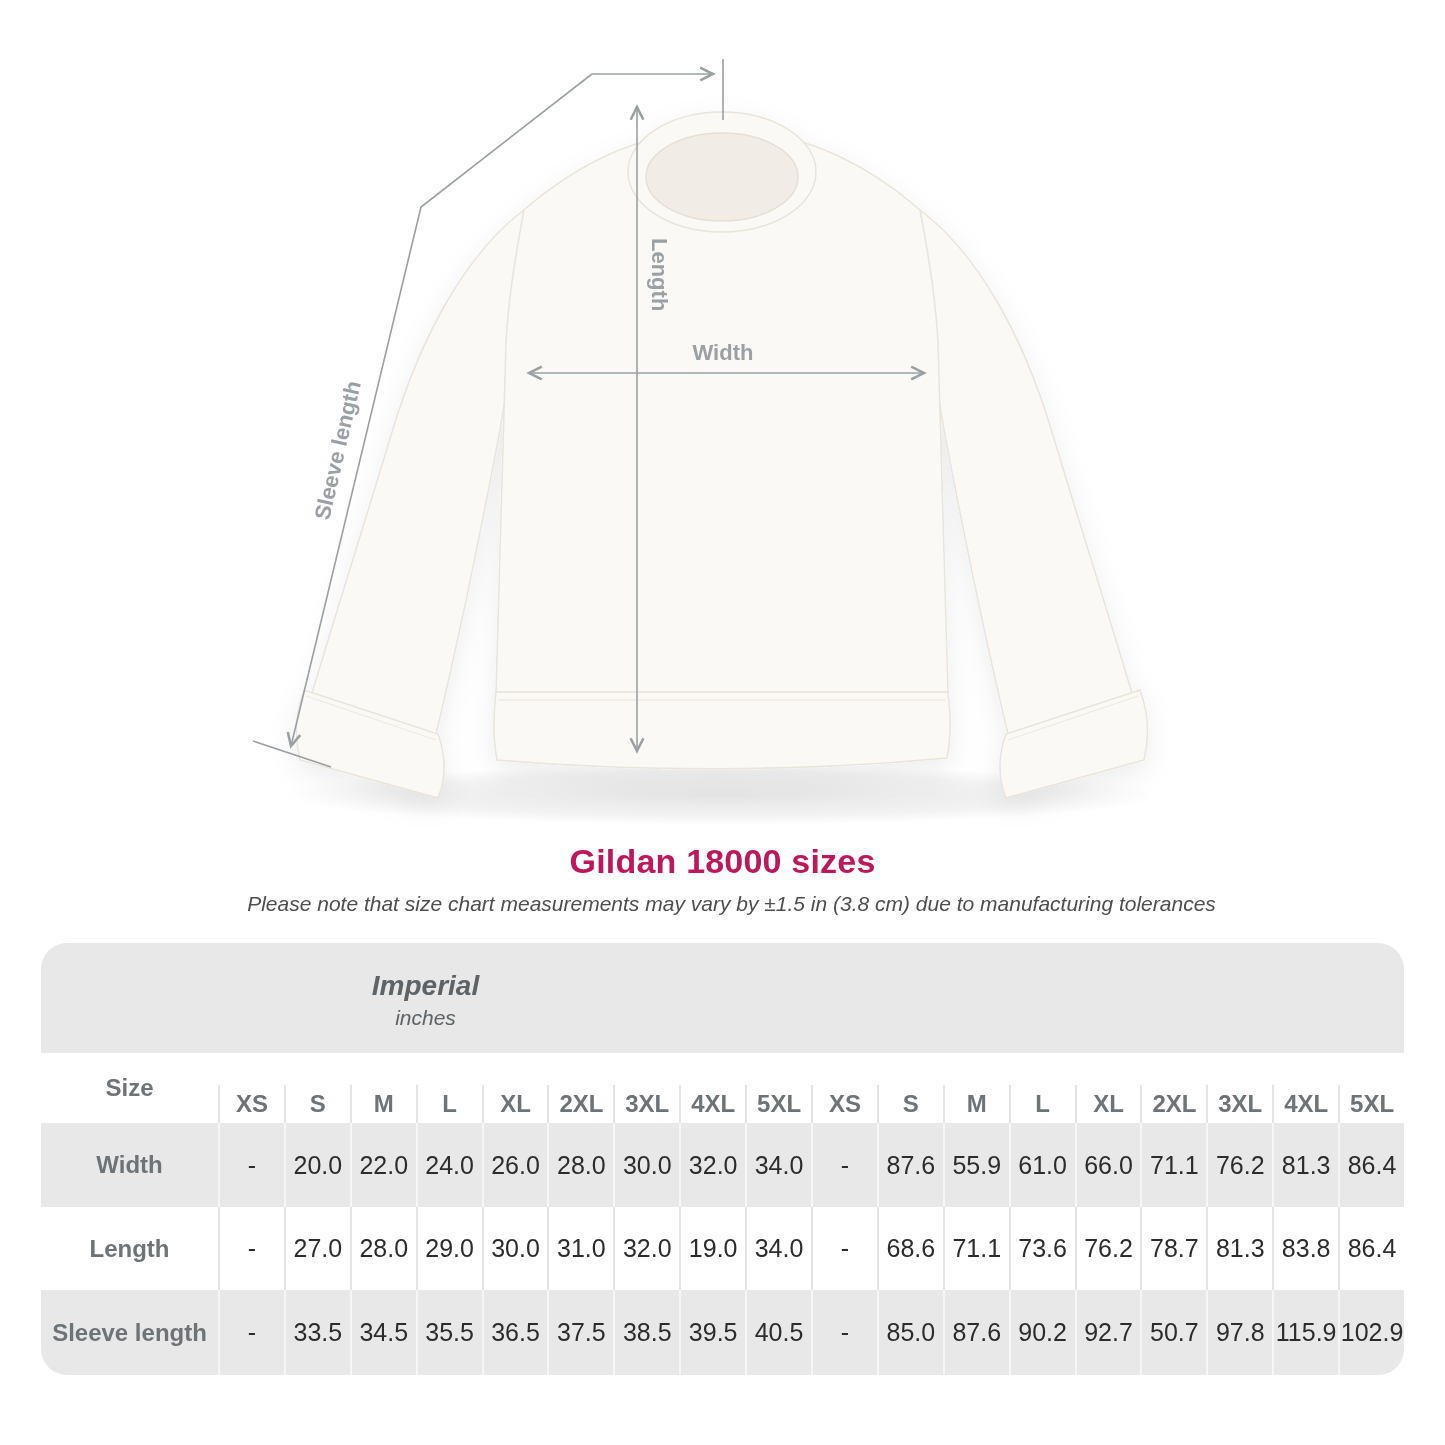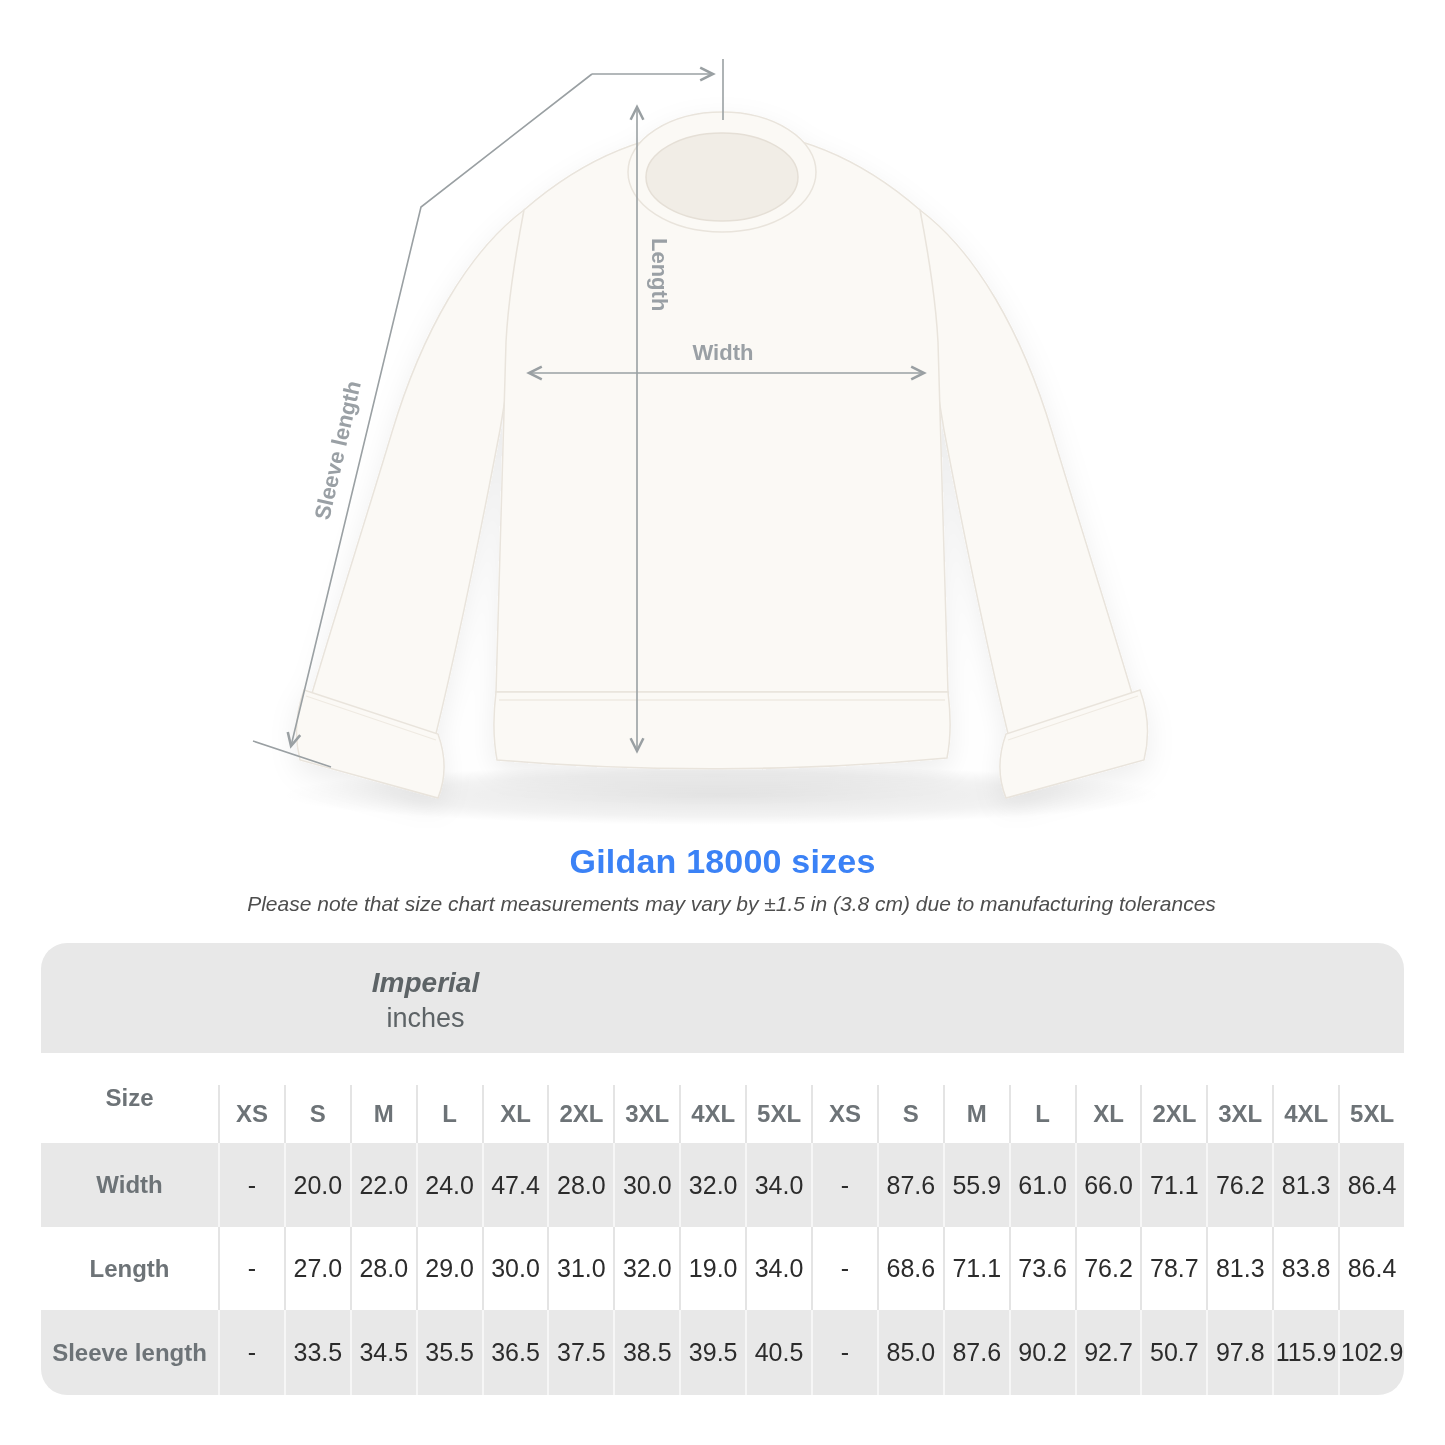--- a/index.html
+++ b/index.html
@@ -4,40 +4,40 @@
 <style>
   html,body{margin:0;padding:0;}
   body{
     width:1445px;height:1445px;overflow:hidden;background:#ffffff;
     font-family:"Liberation Sans", sans-serif;
   }
   .figure{position:relative;width:1445px;height:828px;}
   .figure svg{display:block;}
 
   .title{
-    text-align:center;font-size:34px;font-weight:bold;color:#3b82f6;
+    text-align:center;font-size:34px;font-weight:bold;color:#be185d;
     margin-top:14px;letter-spacing:.2px;
   }
   .subtitle{
     text-align:center;font-size:21px;font-style:italic;color:#4e4e4e;margin-top:11px;padding-left:18px;
   }
 
   .sizetable{
     width:1363px;margin:27px auto 0;border-radius:26px;overflow:hidden;
     background:#ffffff;
   }
   .band{
     height:110px;background:#e8e8e8;display:grid;grid-template-columns:769px 1fr;gap:36px;
   }
   .bandcell{display:flex;flex-direction:column;align-items:center;justify-content:center;padding-top:4px;}
   .gname{font-size:28px;font-weight:bold;font-style:italic;color:#5d6366;}
-  .gunit{font-size:27px;color:#5d6366;margin-top:4px;}
+  .gunit{font-size:21px;font-style:italic;color:#5d6366;margin-top:4px;}
 
   .tr{display:grid;grid-template-columns:177px repeat(18,1fr);}
-  .tr.h{height:90px;background:#ffffff;}
+  .tr.h{height:70px;background:#ffffff;}
   .tr.d0{height:84px;}
   .tr.d1{height:83px;}
   .tr.d2{height:85px;}
   .tr.gray{background:#e8e8e8;}
   .tr.white{background:#ffffff;}
 
   .c{display:flex;align-items:center;justify-content:center;min-width:0;}
   .tr.h .c + .c{border-left:2px solid #e4e4e4;margin-top:32px;}
   .tr.white .c + .c{border-left:2px solid #e4e4e4;}
   .tr.gray .c + .c{border-left:2px solid #f6f6f6;}
@@ -139,21 +139,21 @@
     <div class="c hl">4XL</div>
     <div class="c hl">5XL</div>
   </div>
 
   <div class="tr d0 gray">
     <div class="c rl">Width</div>
     <div class="c v">-</div>
     <div class="c v">20.0</div>
     <div class="c v">22.0</div>
     <div class="c v">24.0</div>
-    <div class="c v">47.4</div>
+    <div class="c v">26.0</div>
     <div class="c v">28.0</div>
     <div class="c v">30.0</div>
     <div class="c v">32.0</div>
     <div class="c v">34.0</div>
     <div class="c v">-</div>
     <div class="c v">87.6</div>
     <div class="c v">55.9</div>
     <div class="c v">61.0</div>
     <div class="c v">66.0</div>
     <div class="c v">71.1</div>

